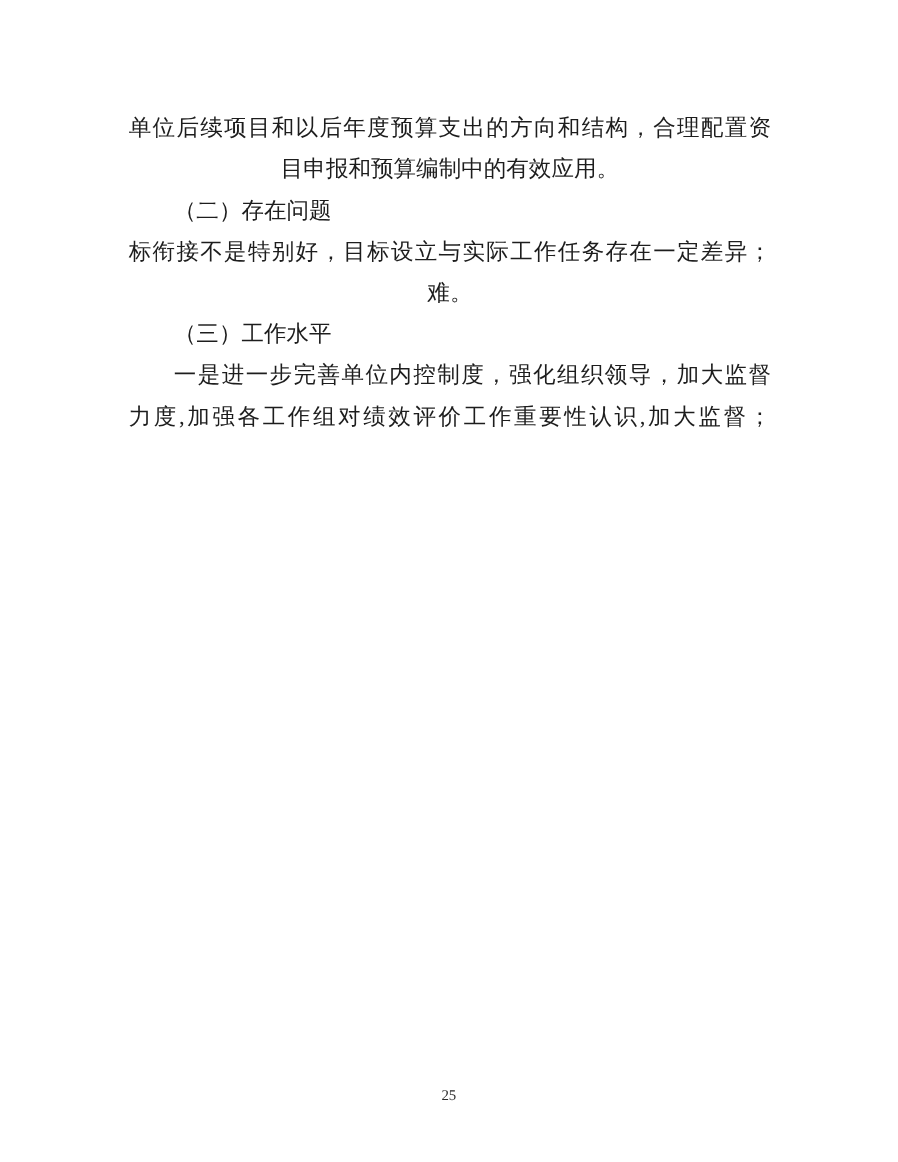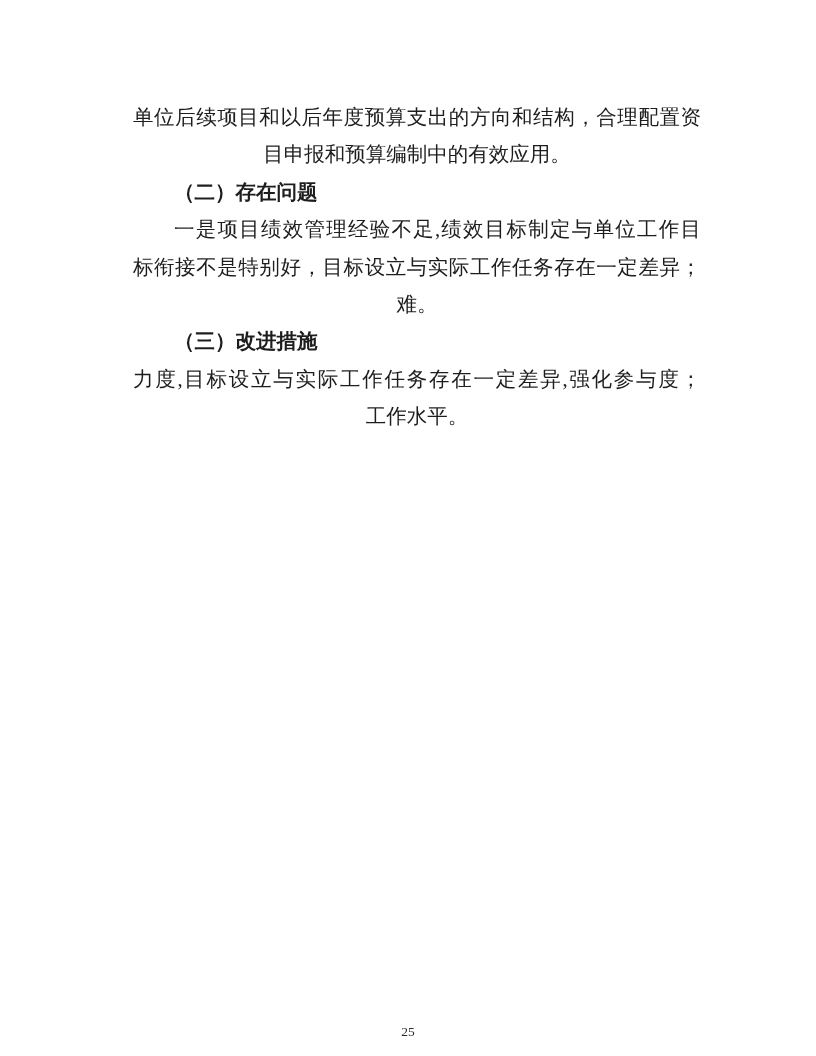--- a/index.html
+++ b/index.html
@@ -26,54 +26,52 @@
     top: 99px;
     width: 584px;
     font-size: 20.5px;
     line-height: 37.4px;
   }
   .line {
     height: 37.4px;
     text-align: justify;
     text-align-last: justify;
     text-justify: inter-character;
-    margin-left: 16px;
   }
   .line.last {
     text-align: center;
     text-align-last: auto;
   }
   .line.indent {
     text-indent: 2em;
   }
   .line.heading {
-    font-weight: 700;
+    font-weight: 400;
     text-align: left;
     text-align-last: auto;
     text-indent: 2em;
   }
   .page-number {
     position: absolute;
-    top: 1024px;
+    top: 988px;
     left: 0;
     width: 100%;
     text-align: center;
     font-size: 13.5px;
     color: #2a2a2a;
   }
 </style>
 </head>
 <body>
 
 <div class="page">
   <div class="doc-body">
       <div class="line">单位后续项目和以后年度预算支出的方向和结构，合理配置资</div>
       <div class="line last">目申报和预算编制中的有效应用。</div>
       <div class="line heading">（二）存在问题</div>
-      <div class="line indent">一是项目绩效管理经验不足,绩效目标制定与单位工作目</div>
       <div class="line">标衔接不是特别好，目标设立与实际工作任务存在一定差异；</div>
       <div class="line last">难。</div>
-      <div class="line heading">（三）改进措施</div>
-      <div class="line">力度,目标设立与实际工作任务存在一定差异,强化参与度；</div>
-      <div class="line last">工作水平。</div>
+      <div class="line heading">（三）工作水平</div>
+      <div class="line indent">一是进一步完善单位内控制度，强化组织领导，加大监督</div>
+      <div class="line">力度,加强各工作组对绩效评价工作重要性认识,加大监督；</div>
     </div>
   <div class="page-number">25</div>
 </div>
 
 </body></html>

